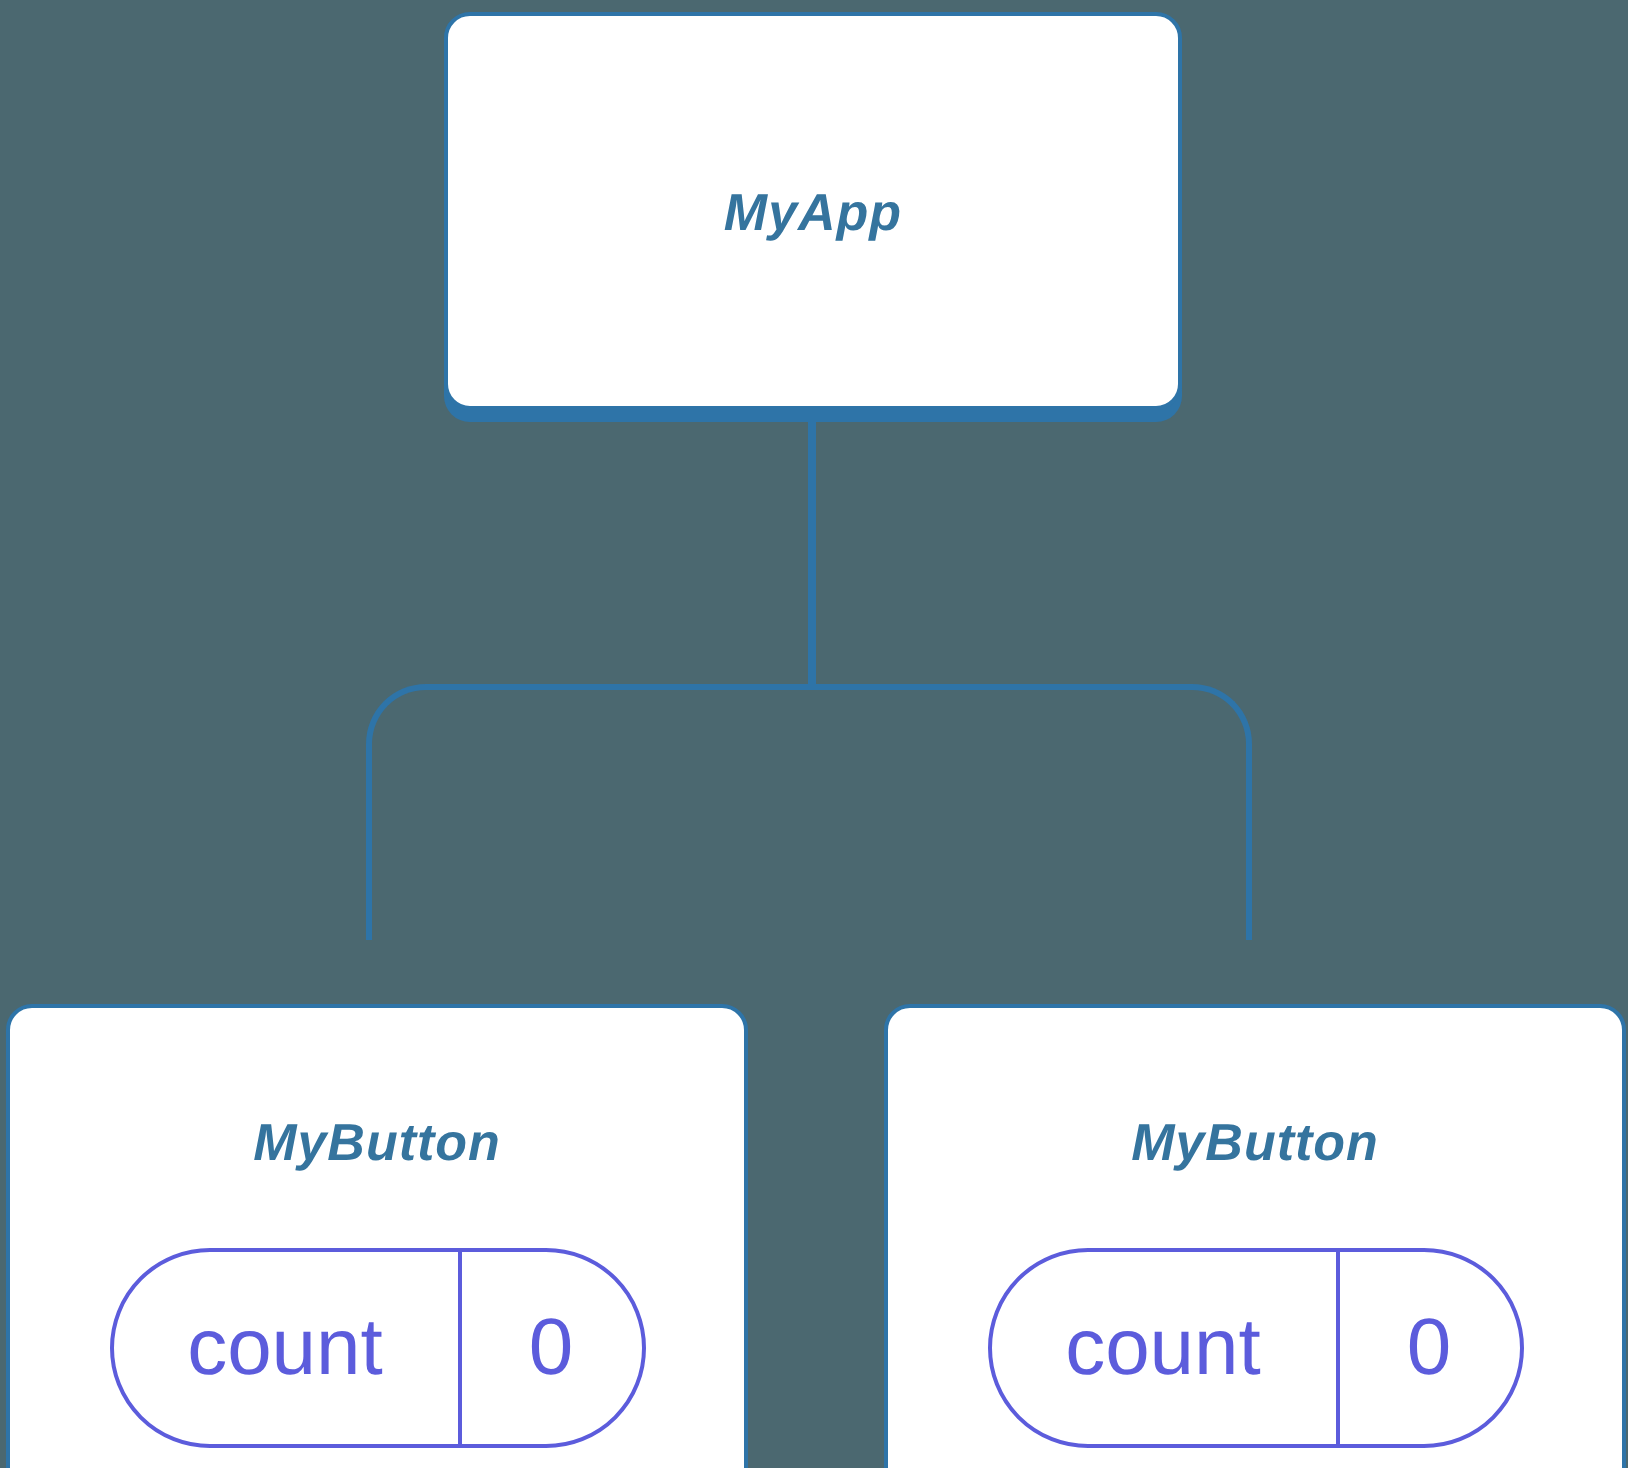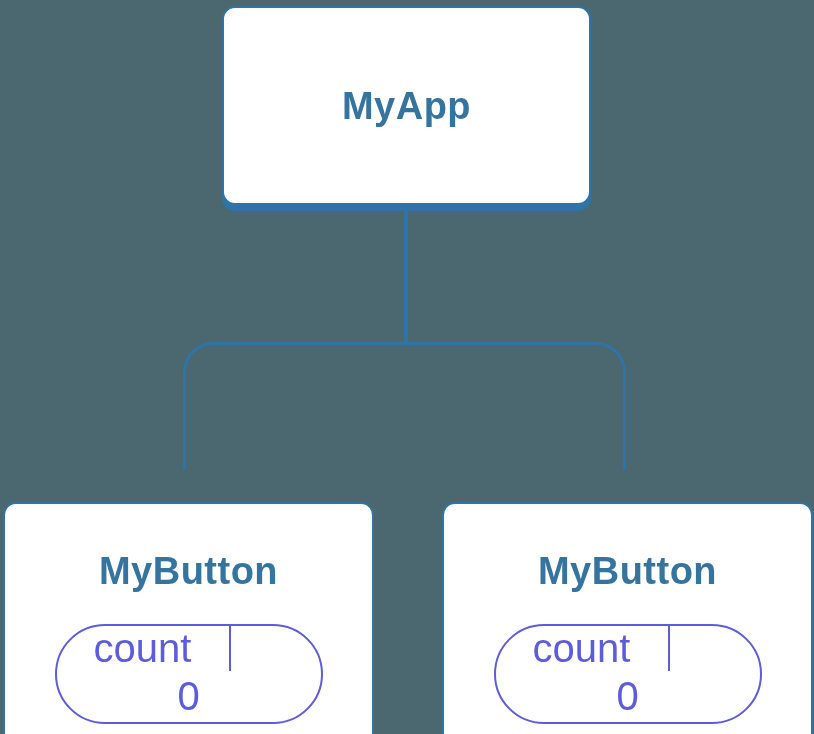--- a/index.html
+++ b/index.html
@@ -29,25 +29,26 @@
   }
   .card.child {
     top: 470px;
     width: 371px; height: 251px;
     display: flex; flex-direction: column; align-items: center; margin-top: 32px;
   }
   .card.child.left  { left: 3px; }
   .card.child.right { left: 442px; }
   .node-label {
     color: var(--node-label, #35749E);
-    font-size: 38px;
+    font-size: 26px;
     font-weight: 600;
     letter-spacing: 0.5px;
     line-height: 44px;
     white-space: nowrap;
+    font-style: italic;
   }
   .card.child .node-label { margin-top: 45px; }
   .stem {
     position: absolute;
     left: 404px; top: 210px;
     width: 4px; height: 134px;
     background: var(--connector, #2E74A8);
   }
   .bracket {
     position: absolute;
@@ -62,21 +63,20 @@
     box-sizing: border-box;
     margin-top: 31px;
     width: 268px; height: 100px;
     border: 2.5px solid var(--state-pill, #5C5CDC);
     border-radius: 60px;
     display: flex;
     align-items: stretch;
     color: var(--state-pill, #5C5CDC);
     font-size: 40px;
     background: var(--card-fill, #fff);
-    flex-direction: column;
   }
   .pill-key {
     width: 172px;
     display: flex; align-items: center; justify-content: center;
     border-right: 2.5px solid var(--state-pill, #5C5CDC);
   }
   .pill-value {
     flex: 1;
     display: flex; align-items: center; justify-content: center;
   }

